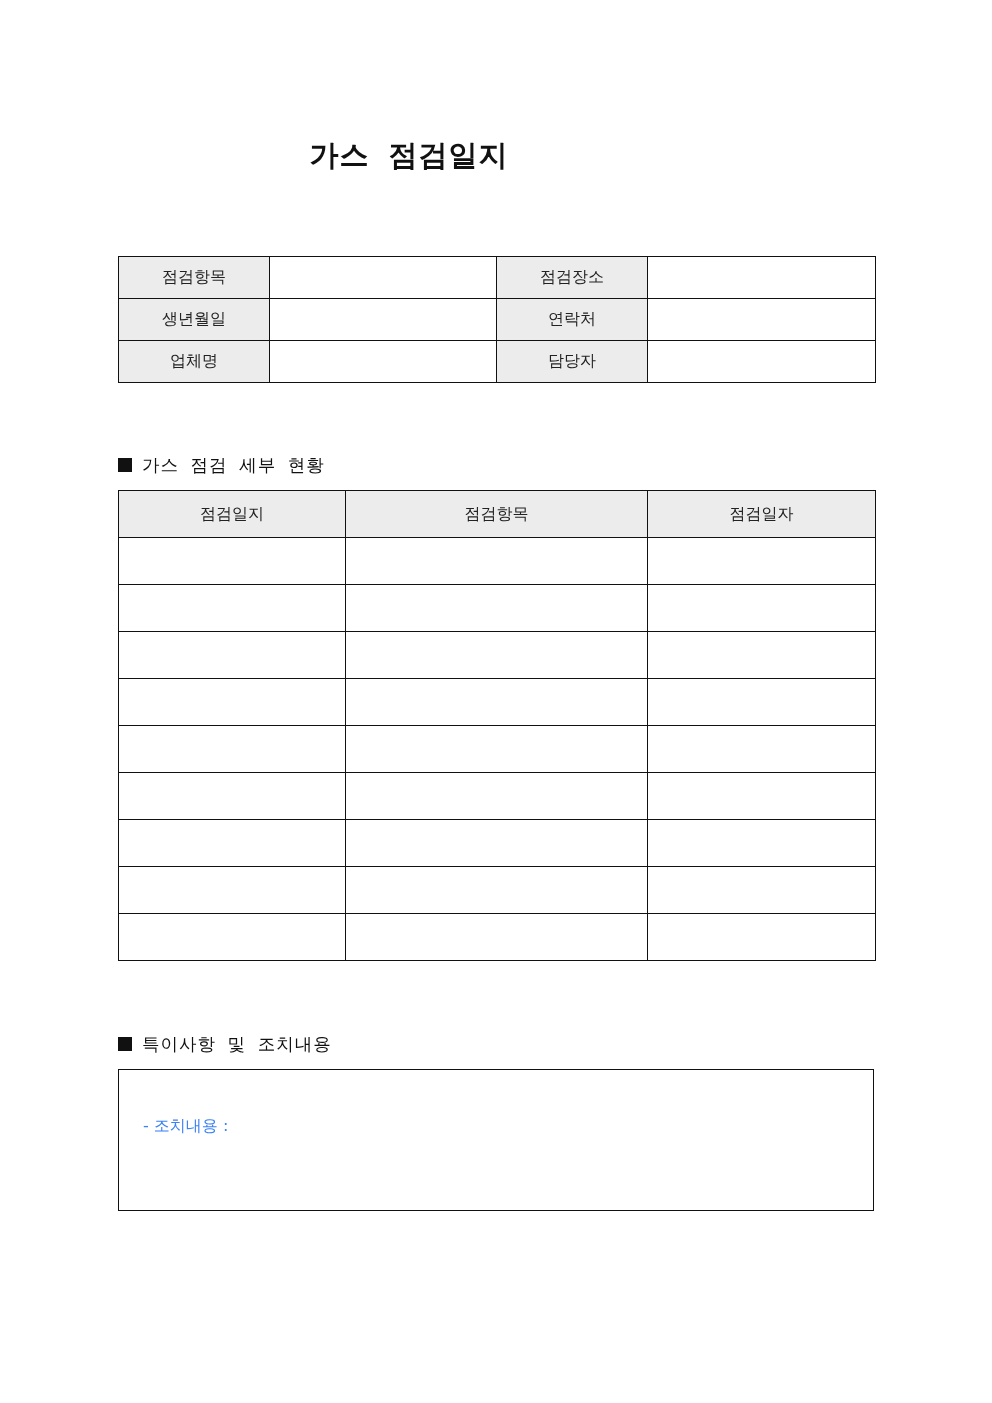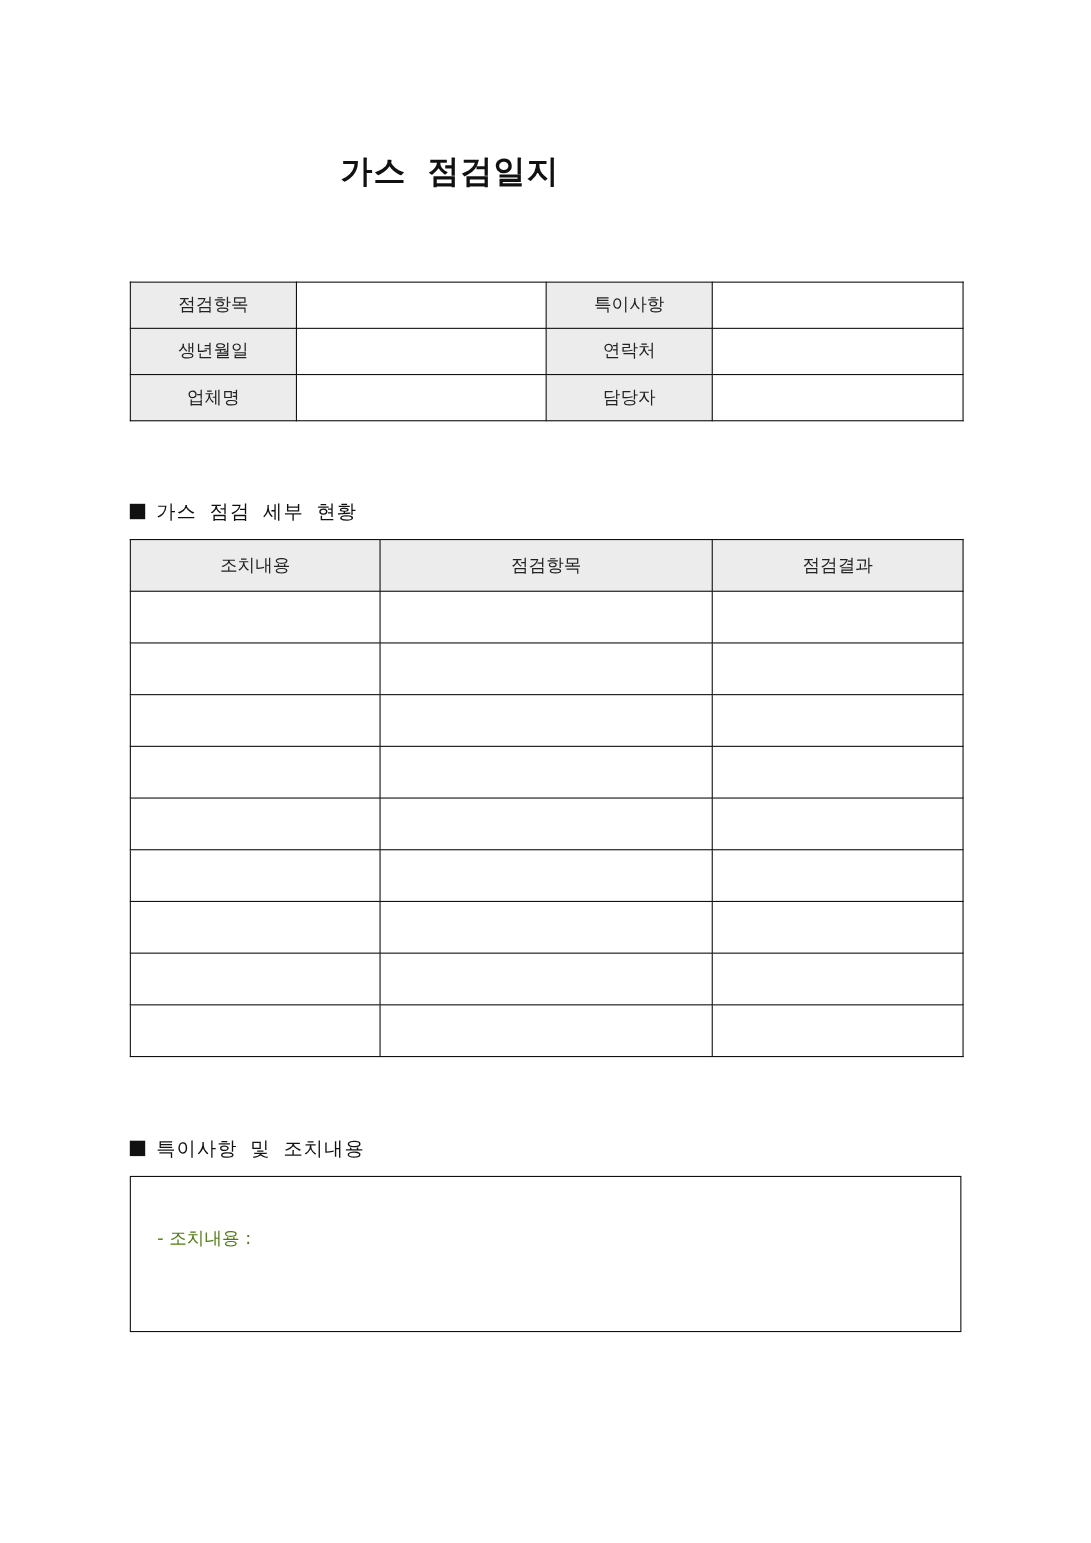--- a/index.html
+++ b/index.html
@@ -26,39 +26,39 @@
       letter-spacing: 1px; word-spacing: 5px;
     }
     .section-title .sq { display: inline-block; width: 14px; height: 14px; background: #111; margin-right: 10px; vertical-align: -1px; }
     .detail { left: 118px; top: 490px; width: 757px; }
     .detail th { background: #ececec; height: 46px; }
     .detail td { height: 46px; }
     .notes {
       position: absolute; left: 118px; top: 1069px; width: 754px; height: 140px;
       border: 1.5px solid #111;
     }
-    .notes-line { position: absolute; left: 24px; top: 46px; font-size: 16px; color: #4d7c0f; }
+    .notes-line { position: absolute; left: 24px; top: 46px; font-size: 16px; color: #3b82f6; }
   </style>
 </head>
 <body>
 
 <div class="title">가스 점검일지</div>
 
 <table class="info">
   <colgroup>
       <col style="width:151px">
       <col style="width:227px">
       <col style="width:151px">
       <col style="width:228px">
     </colgroup>
   <tbody>
       <tr>
     <td class="label">점검항목</td>
     <td></td>
-    <td class="label">특이사항</td>
+    <td class="label">점검장소</td>
     <td></td>
   </tr>
   <tr>
     <td class="label">생년월일</td>
     <td></td>
     <td class="label">연락처</td>
     <td></td>
   </tr>
   <tr>
     <td class="label">업체명</td>
@@ -74,23 +74,23 @@
 </div>
 
 <table class="detail">
   <colgroup>
       <col style="width:227px">
       <col style="width:302px">
       <col style="width:228px">
     </colgroup>
   <tbody>
       <tr>
-    <th>조치내용</th>
+    <th>점검일지</th>
     <th>점검항목</th>
-    <th>점검결과</th>
+    <th>점검일자</th>
   </tr>
   <tr>
         <td></td>
         <td></td>
         <td></td>
       </tr>
   <tr>
         <td></td>
         <td></td>
         <td></td>

